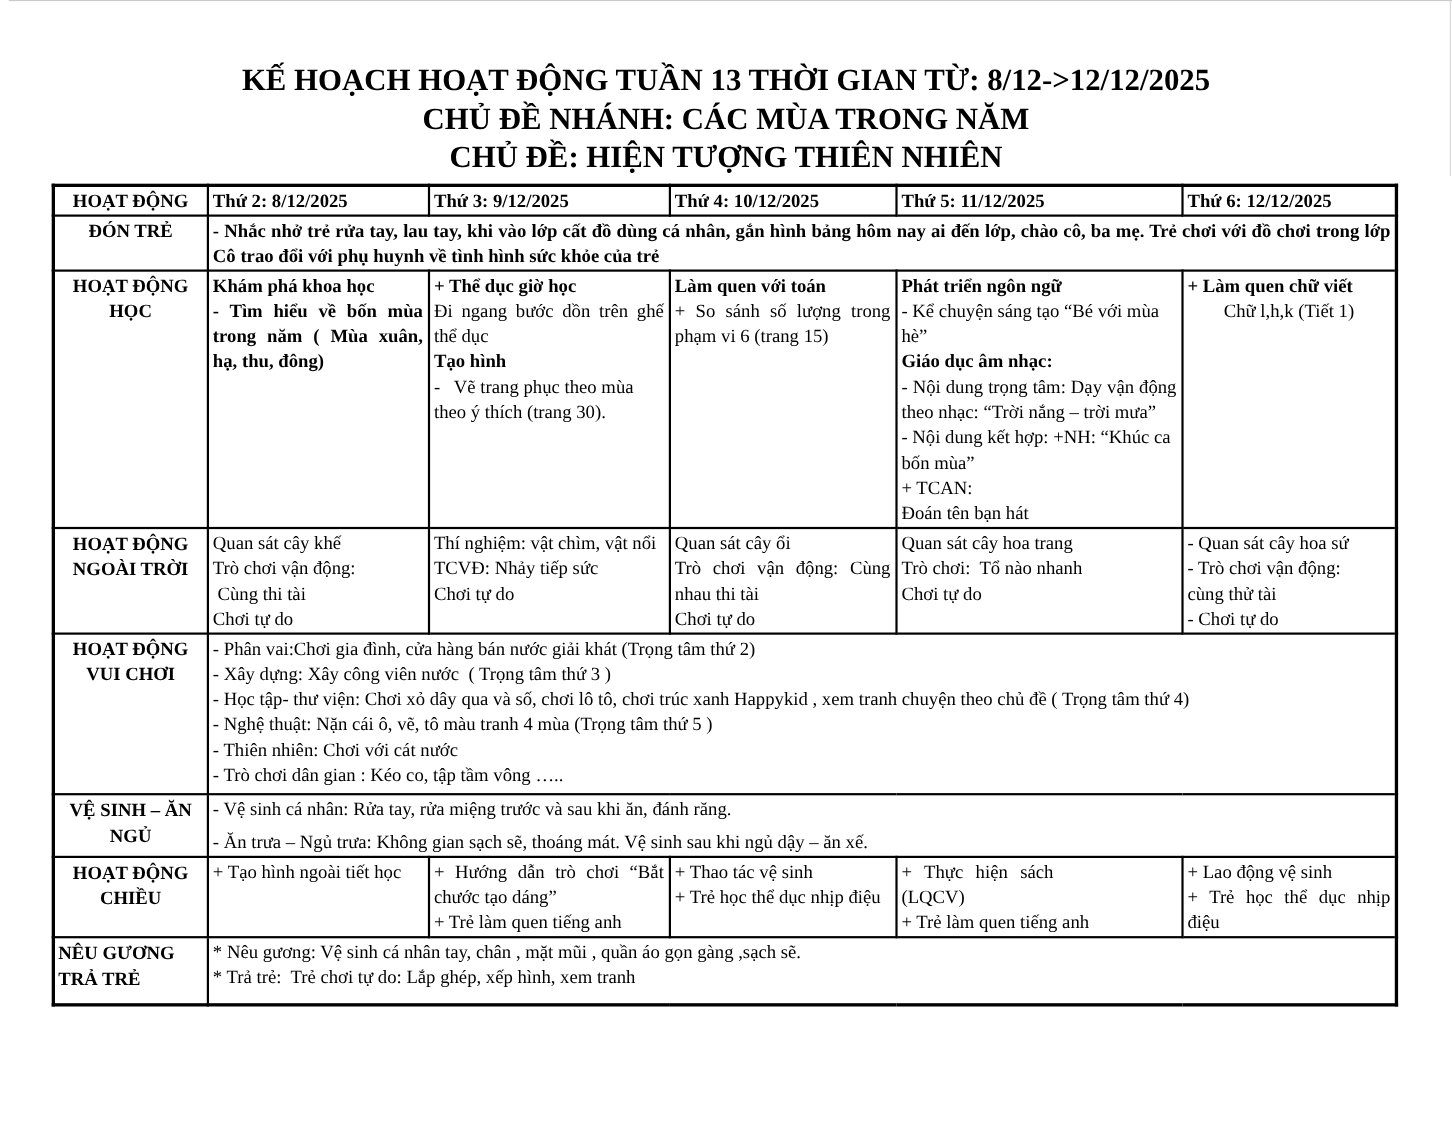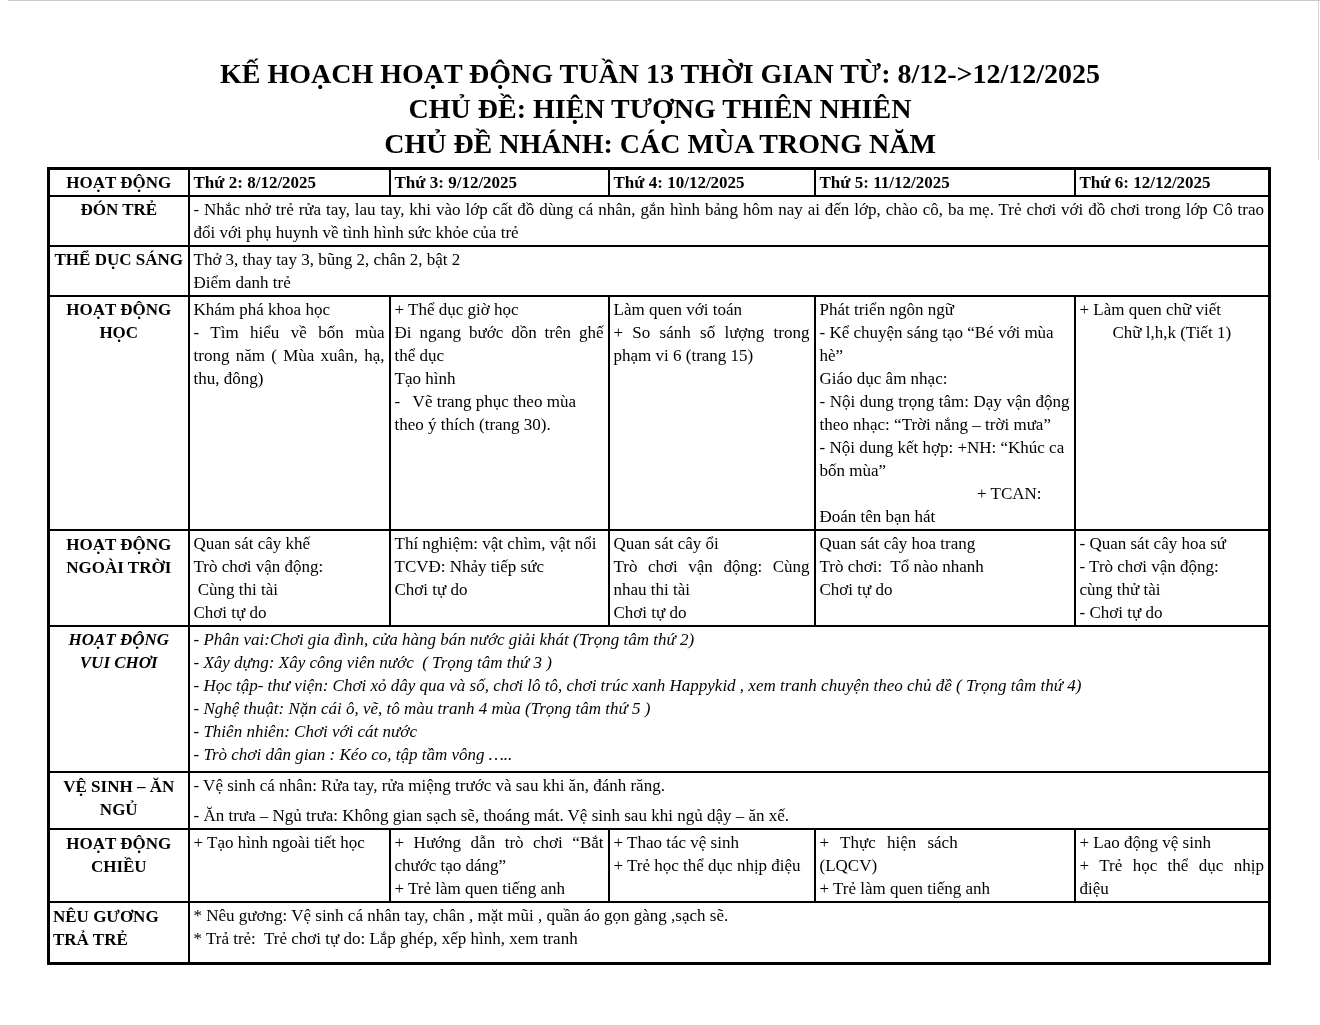--- a/index.html
+++ b/index.html
@@ -28,51 +28,51 @@
     padding:1px 4px;
     font-size:17px; line-height:23px;
     overflow:hidden;
   }
   
   tr.r-header td { height:27px; }
   tr.r-don td    { height:50px; }
   tr.r-tds td    { height:47px; }
   tr.r-hoc td    { height:196px; }
   tr.r-ngt td    { height:93px; }
-  tr.r-vc td     { height:146px;font-style:italic; }
+  tr.r-vc td     { height:146px; }
   tr.r-vs td     { height:52px; }
   tr.r-chieu td  { height:70px; }
   tr.r-ng td     { height:61px; }
 
   td.lbl { font-weight:bold; text-align:center; vertical-align:middle; padding:0 2px; }
   td.lbl.top { vertical-align:top; padding-top:2px; }
   td.lbl.left { text-align:left; padding-left:3px; }
   td.dayhdr { font-weight:bold; white-space:nowrap; padding-left:3px; }
   td.hdr-act { font-weight:bold; text-align:center; vertical-align:middle; }
 
   .line { white-space:pre-wrap; }
-  .b { font-weight:normal; }
+  .b { font-weight:bold; }
   .i { }
   .just { white-space:normal; text-align:justify; text-justify:inter-word; }
   .ctr { text-align:center; }
-  .tcan { text-align:right; padding-right:28px; }
+  .tcan { text-align:left; padding-right:28px; }
   .spread { word-spacing:7px; }
   .vs-pad { padding-top:5px; }
   .vs-gap { margin-top:7px; }
 </style>
 </head>
 <body>
 
 <div class="top-edge"></div>
 <div class="right-edge"></div>
 
 <div class="title-block">
   <div>KẾ HOẠCH HOẠT ĐỘNG TUẦN 13 THỜI GIAN TỪ: 8/12-&gt;12/12/2025</div>
+  <div>CHỦ ĐỀ NHÁNH: CÁC MÙA TRONG NĂM</div>
   <div>CHỦ ĐỀ: HIỆN TƯỢNG THIÊN NHIÊN</div>
-  <div>CHỦ ĐỀ NHÁNH: CÁC MÙA TRONG NĂM</div>
 </div>
 
 <table class="plan">
   <colgroup>
     <col style="width:140px">
       <col style="width:201px">
       <col style="width:219px">
     <col style="width:206px">
       <col style="width:260px">
       <col style="width:195px">
@@ -88,27 +88,20 @@
     <td class="dayhdr">Thứ 6: 12/12/2025</td>
   </tr>
 
   <tr class="r-don">
     <td class="lbl">ĐÓN TRẺ</td>
     <td colspan="5">
       <div class="b just">- Nhắc nhở trẻ rửa tay, lau tay, khi vào lớp cất đồ dùng cá nhân, gắn hình bảng hôm nay ai đến lớp, chào cô, ba mẹ. Trẻ chơi với đồ chơi trong lớp Cô trao đổi với phụ huynh về tình hình sức khỏe của trẻ</div>
     </td>
   </tr>
 
-  <tr class="r-tds">
-    <td class="lbl">THỂ DỤC SÁNG</td>
-    <td colspan="5">
-      <div class="line">Thở 3, thay tay 3, bũng 2, chân 2, bật 2</div>
-      <div class="line b">Điểm danh trẻ</div>
-    </td>
-  </tr>
 
   <tr class="r-hoc">
     <td class="lbl">HOẠT ĐỘNG HỌC</td>
     <td>
       <div class="line b">Khám phá khoa học</div>
       <div class="b just">- Tìm hiểu về bốn mùa trong năm ( Mùa xuân, hạ, thu, đông)</div>
     </td>
     <td>
       <div class="line b">+ Thể dục giờ học</div>
       <div class="just">Đi ngang bước dồn trên ghế thể dục</div>

